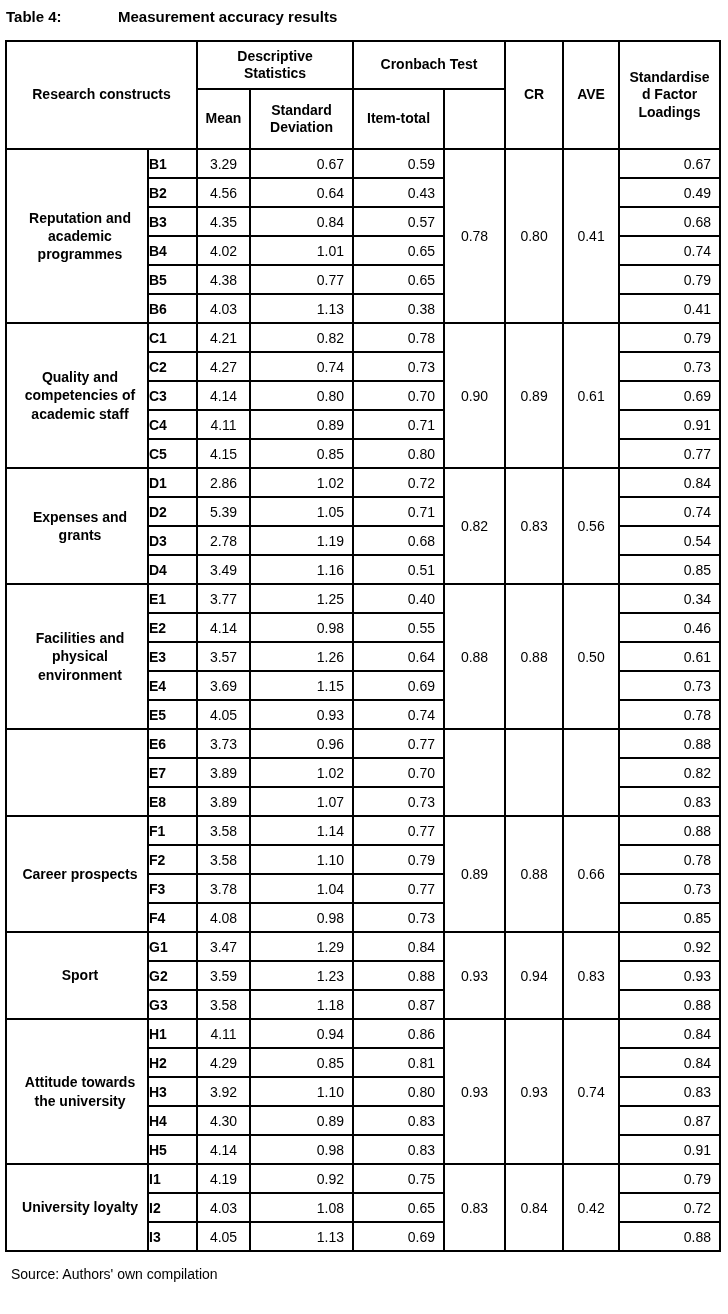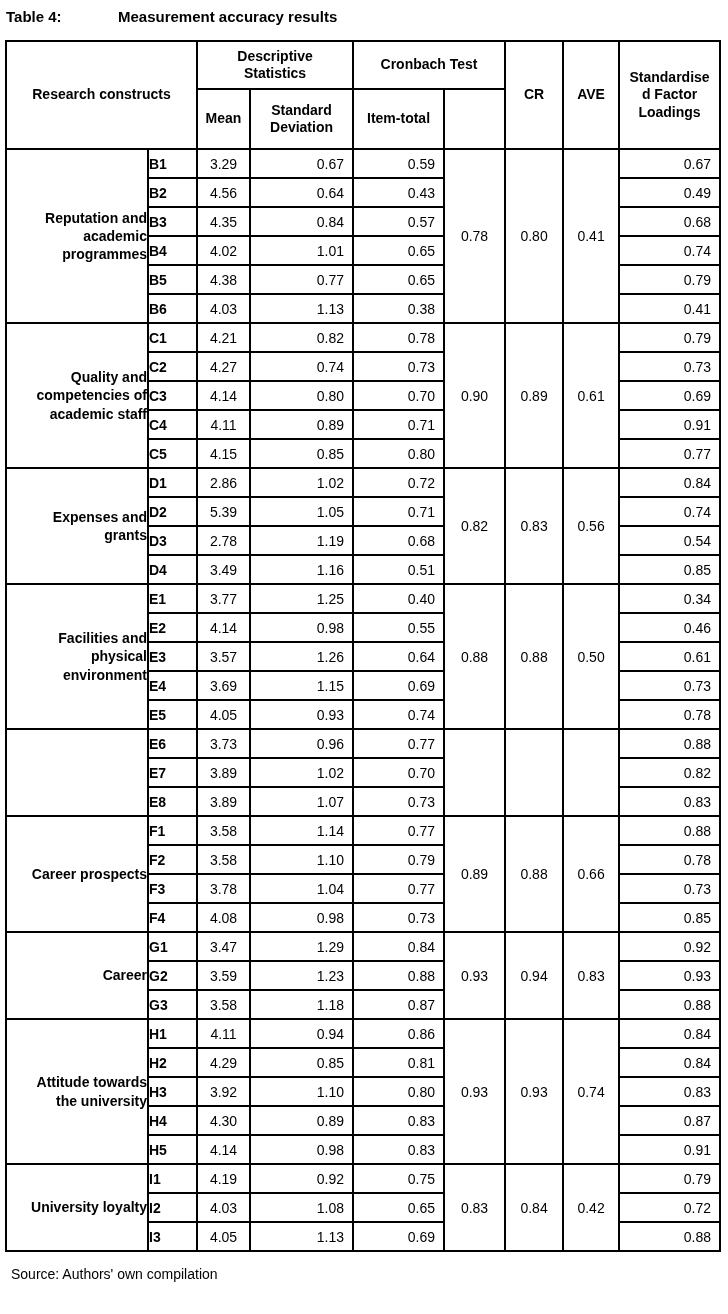--- a/index.html
+++ b/index.html
@@ -37,21 +37,21 @@
   thead th {
     font-weight: bold;
     text-align: center;
     line-height: 1.25;
   }
   thead tr.h1 { height: 48px; }
   thead tr.h2 { height: 60px; }
   tbody tr { height: 29px; }
   .pre { white-space: pre-line; }
   th.name {
-    text-align: right;
+    text-align: center;
     font-weight: bold;
     padding-left: 6px;
     white-space: pre-line;
     line-height: 1.3;
   }
   th.code { font-weight: bold; text-align: left; }
   td.ac { text-align: center; }
   td.ar { text-align: right; padding-right: 8px; }
   .source-note {
     font-size: 14px;
@@ -316,21 +316,21 @@
           <td class="ar">0.73</td>
         </tr>
         <tr>
           <th class="code">F4</th>
           <td class="ac">4.08</td>
           <td class="ar">0.98</td>
           <td class="ar">0.73</td>
           <td class="ar">0.85</td>
         </tr>
         <tr>
-          <th class="name" rowspan="3">Career</th>
+          <th class="name" rowspan="3">Sport</th>
           <th class="code">G1</th>
           <td class="ac">3.47</td>
           <td class="ar">1.29</td>
           <td class="ar">0.84</td>
           <td class="ac" rowspan="3">0.93</td>
           <td class="ac" rowspan="3">0.94</td>
           <td class="ac" rowspan="3">0.83</td>
           <td class="ar">0.92</td>
         </tr>
         <tr>

